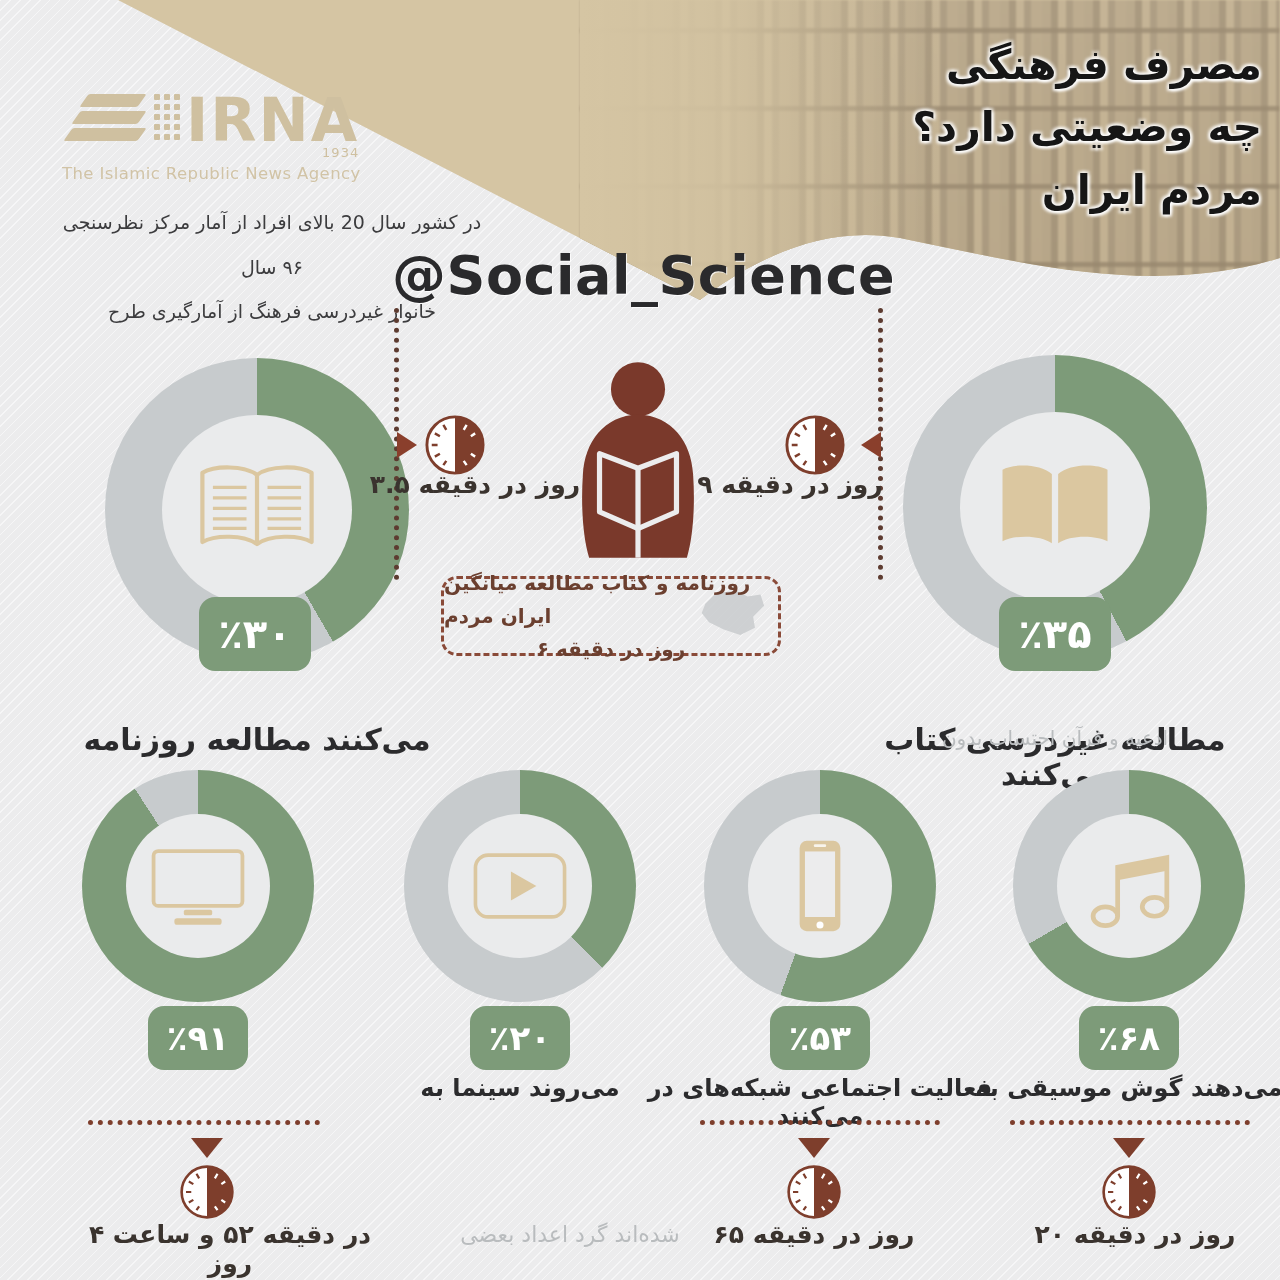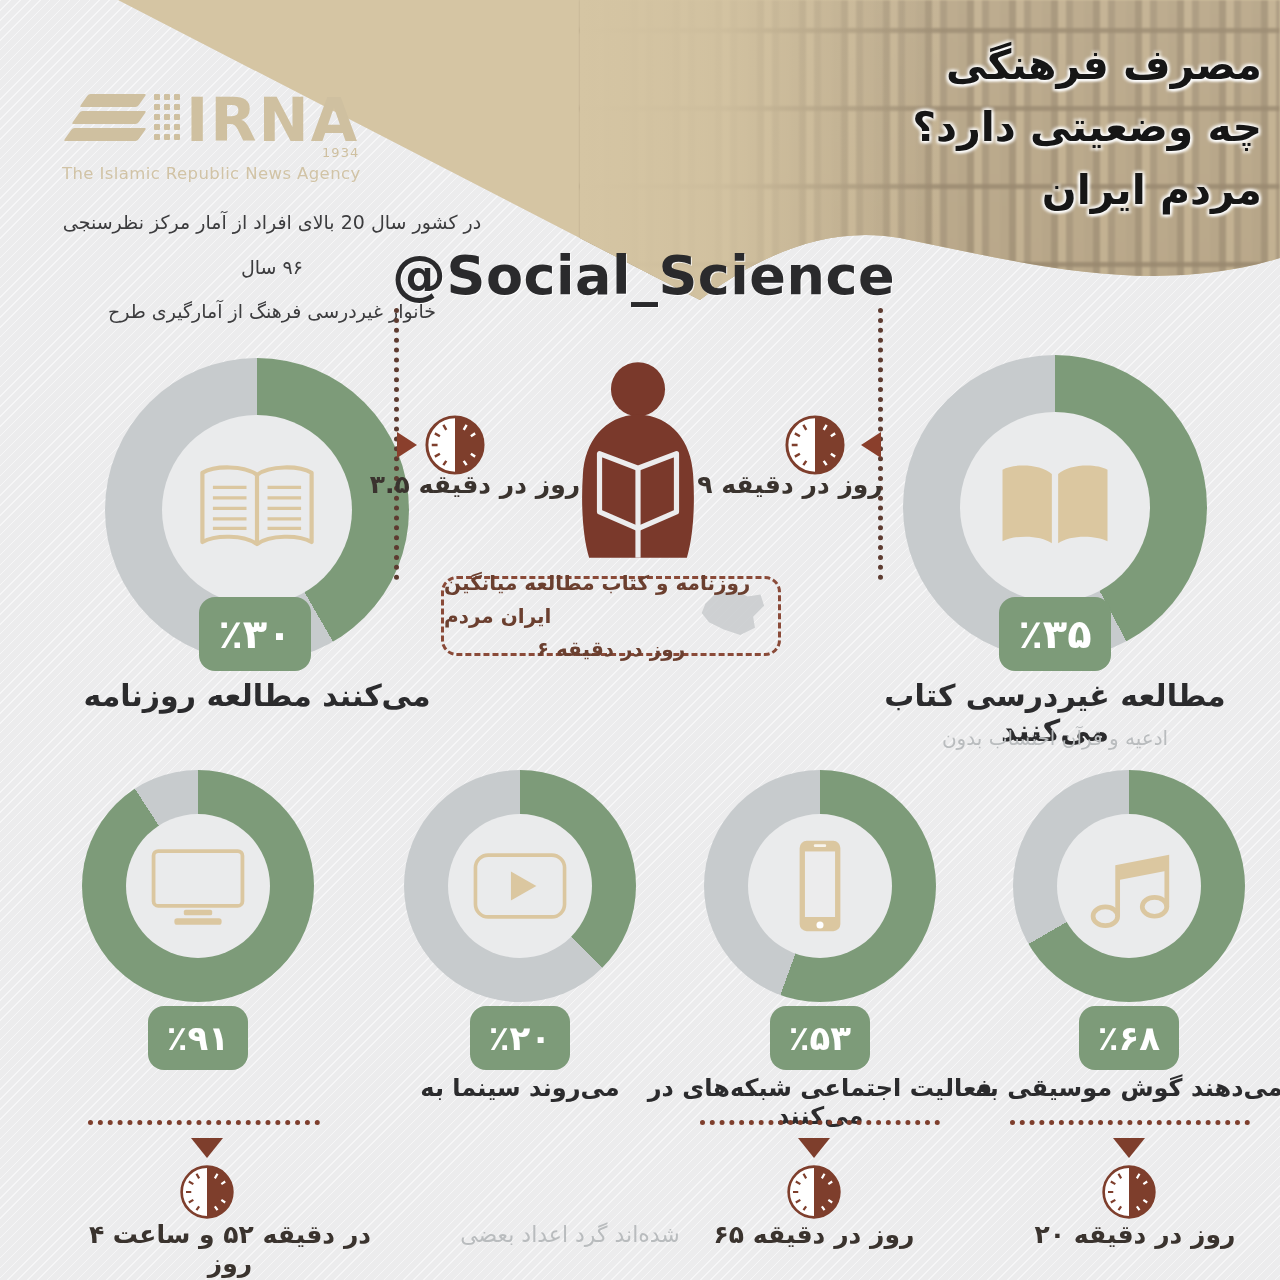--- a/index.html
+++ b/index.html
@@ -45,21 +45,21 @@
   .donut-lg{width:304px;height:304px;}
   .donut-lg::after{inset:57px;}
   .donut-sm{width:232px;height:232px;}
   .donut-sm::after{inset:44px;}
   .donut .dicon{position:absolute;inset:0;display:flex;align-items:center;justify-content:center;z-index:2;}
   .badge{position:absolute;background:#7D9B79;color:#fff;font-weight:bold;direction:ltr;
     display:flex;align-items:center;justify-content:center;border-radius:16px;}
   .badge-lg{width:112px;height:74px;font-size:40px;}
   .badge-sm{width:100px;height:64px;font-size:34px;}
   .chart-label{position:absolute;text-align:center;font-weight:bold;color:#2B2B2D;}
-  .label-lg{font-size:30px;width:440px;}
+  .label-lg{font-size:30px;width:440px;margin-top:44px;}
   .label-sm{font-size:24px;width:380px;}
   .sub-label{position:absolute;text-align:center;font-size:20px;color:#B9BCBE;width:440px;}
   
   .vline{position:absolute;width:0;border-left:5px dotted #5D3B30;height:272px;top:308px;}
   .vmark{position:absolute;width:0;height:0;border-top:13px solid transparent;border-bottom:13px solid transparent;}
   .vmark-r{border-left:20px solid #8A3F2C;}
   .vmark-l{border-right:20px solid #8A3F2C;}
   .clock{position:absolute;}
   .time-text{position:absolute;text-align:center;font-size:25px;font-weight:bold;color:#3A332E;}
   .avg-box{position:absolute;left:441px;top:576px;width:334px;height:74px;

